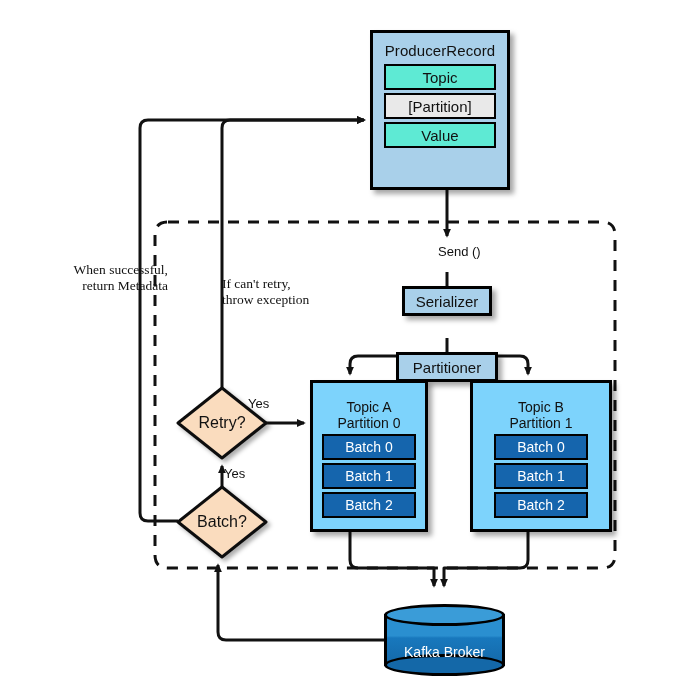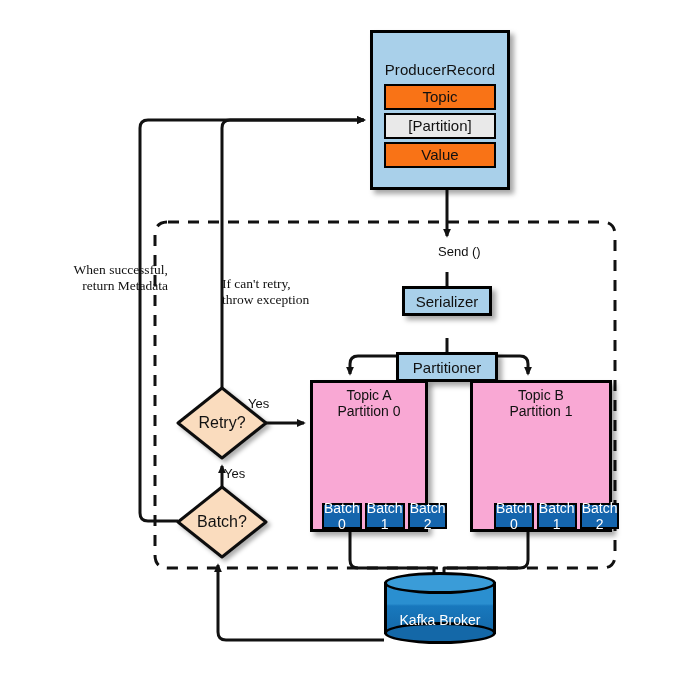--- a/index.html
+++ b/index.html
@@ -7,55 +7,55 @@
   #stage{position:relative;width:682px;height:697px;overflow:hidden;background:#fff;}
   #svg{position:absolute;left:0;top:0;width:682px;height:697px;}
 
   .node{position:absolute;box-sizing:border-box;display:flex;align-items:center;
         justify-content:center;text-align:center;color:#111;
         font-family:"Liberation Sans",sans-serif;}
   .shadow{box-shadow:4px 4px 5px rgba(0,0,0,.35);}
 
   
   #producer-record{left:370px;top:30px;width:140px;height:160px;background:#a9d0ea;
-        border:3px solid #000;flex-direction:column;justify-content:center;padding-top:5px;}
+        border:3px solid #000;flex-direction:column;justify-content:flex-start;padding-top:5px;}
   #pr-title{font-size:15px;font-weight:400;letter-spacing:.1px;height:24px;
         display:flex;align-items:center;justify-content:center;width:100%;}
   .pr-rows{width:112px;margin:2px auto 0;display:flex;flex-direction:column;gap:3px;}
   .pr-row{height:26px;border:2px solid #000;display:flex;align-items:center;
         justify-content:center;font-size:15px;box-sizing:border-box;}
-  .pr-green{background:#f97316;}
+  .pr-green{background:#5eead4;}
   .pr-grey{background:#e9e9e9;}
 
   
   .pbox{background:#a9d0ea;border:3px solid #000;font-size:15px;margin-top:44px;}
   #serializer{left:402px;top:242px;width:90px;height:30px;}
   #partitioner{left:396px;top:308px;width:102px;height:30px;}
 
   
-  .topic{background:#f9a8d4;border:3px solid #000;flex-direction:column;
-         justify-content:space-between;padding-top:4px;}
+  .topic{background:#7dd3fc;border:3px solid #000;flex-direction:column;
+         justify-content:center;padding-top:4px;}
   #topic-a{left:310px;top:380px;width:118px;height:152px;}
   #topic-b{left:470px;top:380px;width:142px;height:152px;}
   .topic-title{font-size:14px;line-height:16px;width:100%;text-align:center;
                padding-bottom:3px;}
-  .batches{width:94px;margin:0 auto;display:flex;flex-direction:row;gap:3px;}
+  .batches{width:94px;margin:0 auto;display:flex;flex-direction:column;gap:3px;}
   .batch{height:26px;background:#1565ad;border:2px solid #000;color:#fff;
          font-size:14px;display:flex;align-items:center;justify-content:center;
          box-sizing:border-box;}
 
   
   .diamond{position:absolute;}
   .diamond .dlabel{position:absolute;left:0;top:0;width:100%;height:100%;
         display:flex;align-items:center;justify-content:center;font-size:16px;color:#111;}
   #retry-diamond{left:178px;top:388px;width:88px;height:70px;}
   #fail-diamond{left:178px;top:487px;width:88px;height:70px;}
 
   
-  #kafka-broker{left:384px;top:572px;width:112px;height:72px;}
+  #kafka-broker{left:384px;top:604px;width:121px;height:72px;}
   #kafka-broker .cyl-body{position:absolute;left:0;top:10px;width:100%;height:52px;
         background:linear-gradient(180deg,#2a8fd0 0%,#2a8fd0 42%,#1878bd 46%,#1468a8 100%);
         border-left:3px solid #000;border-right:3px solid #000;box-sizing:border-box;}
   #kafka-broker .cyl-top{position:absolute;left:0;top:0;width:100%;height:22px;
         background:#3a9cd8;border:3px solid #000;border-radius:50%;box-sizing:border-box;}
   #kafka-broker .cyl-bot{position:absolute;left:0;bottom:0;width:100%;height:22px;
         background:#1468a8;border:3px solid #000;border-radius:50%;box-sizing:border-box;}
   #kafka-broker .cyl-label{position:absolute;left:0;top:40px;width:100%;text-align:center;
         color:#fff;font-size:14px;z-index:4;}
 

